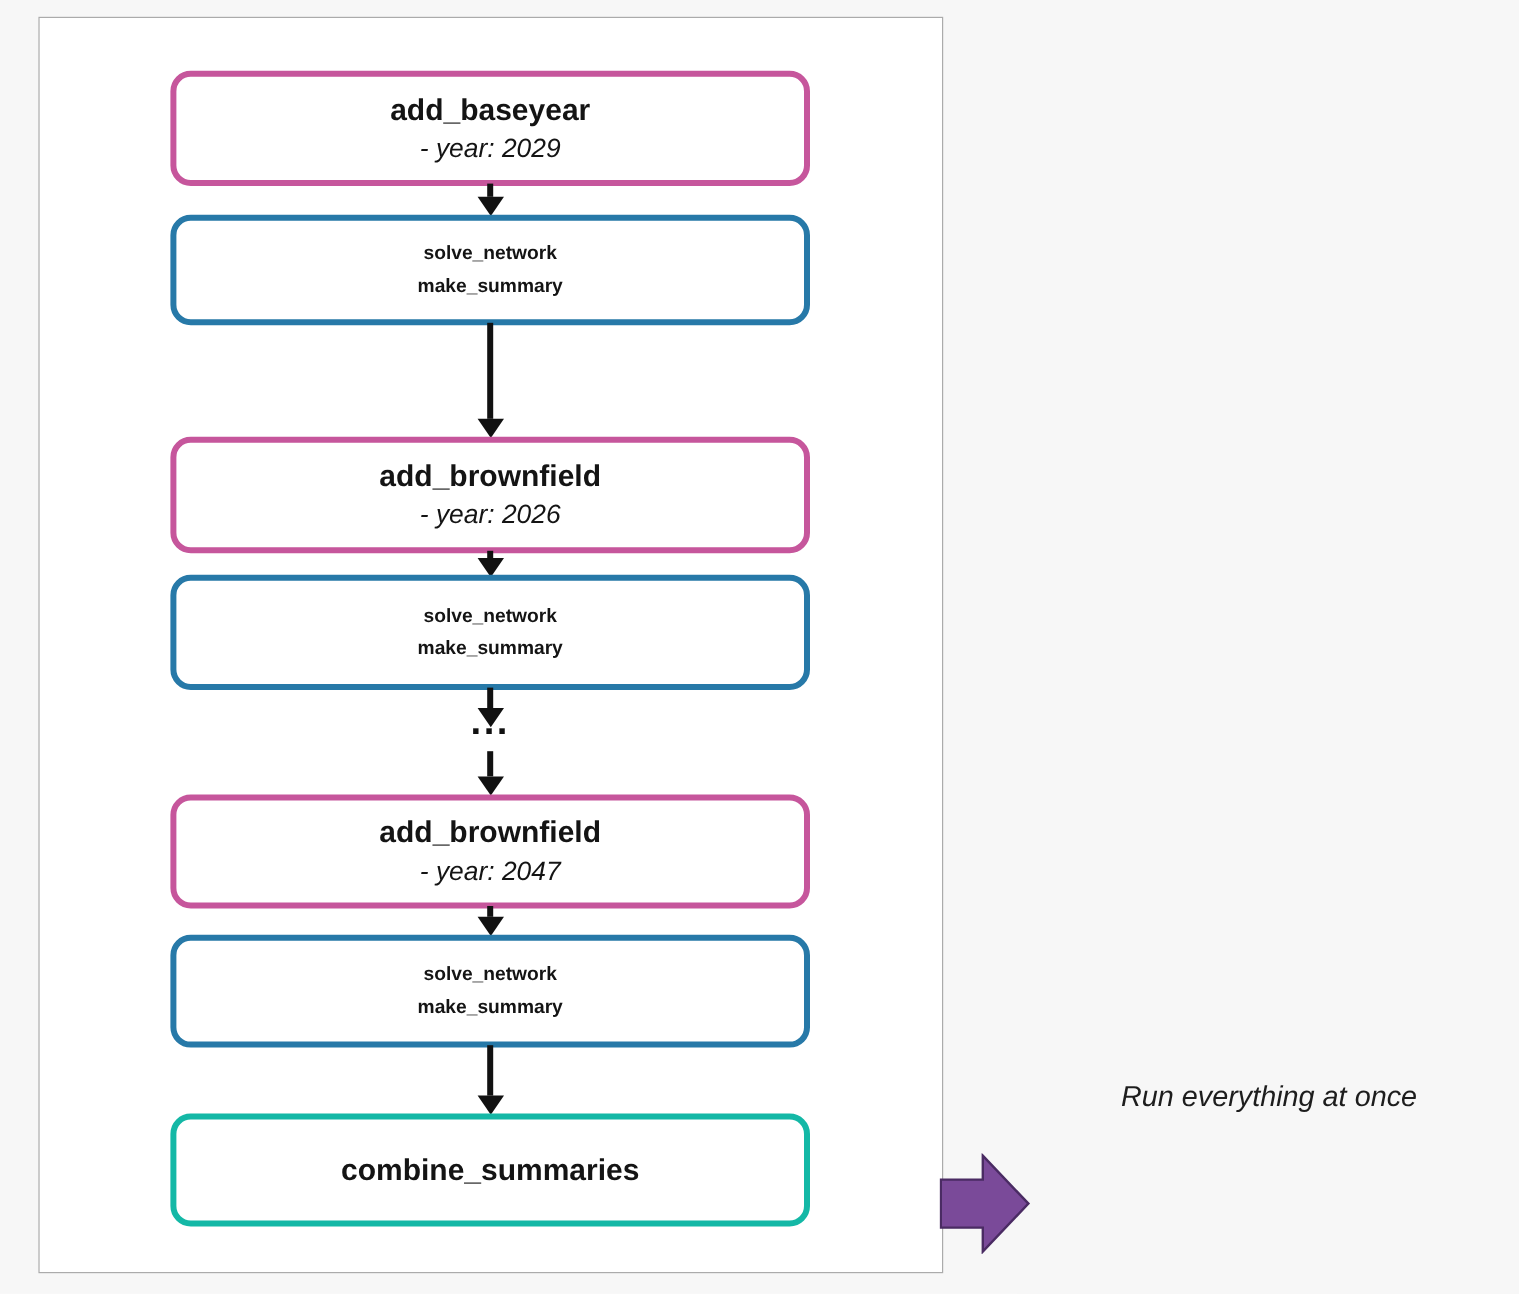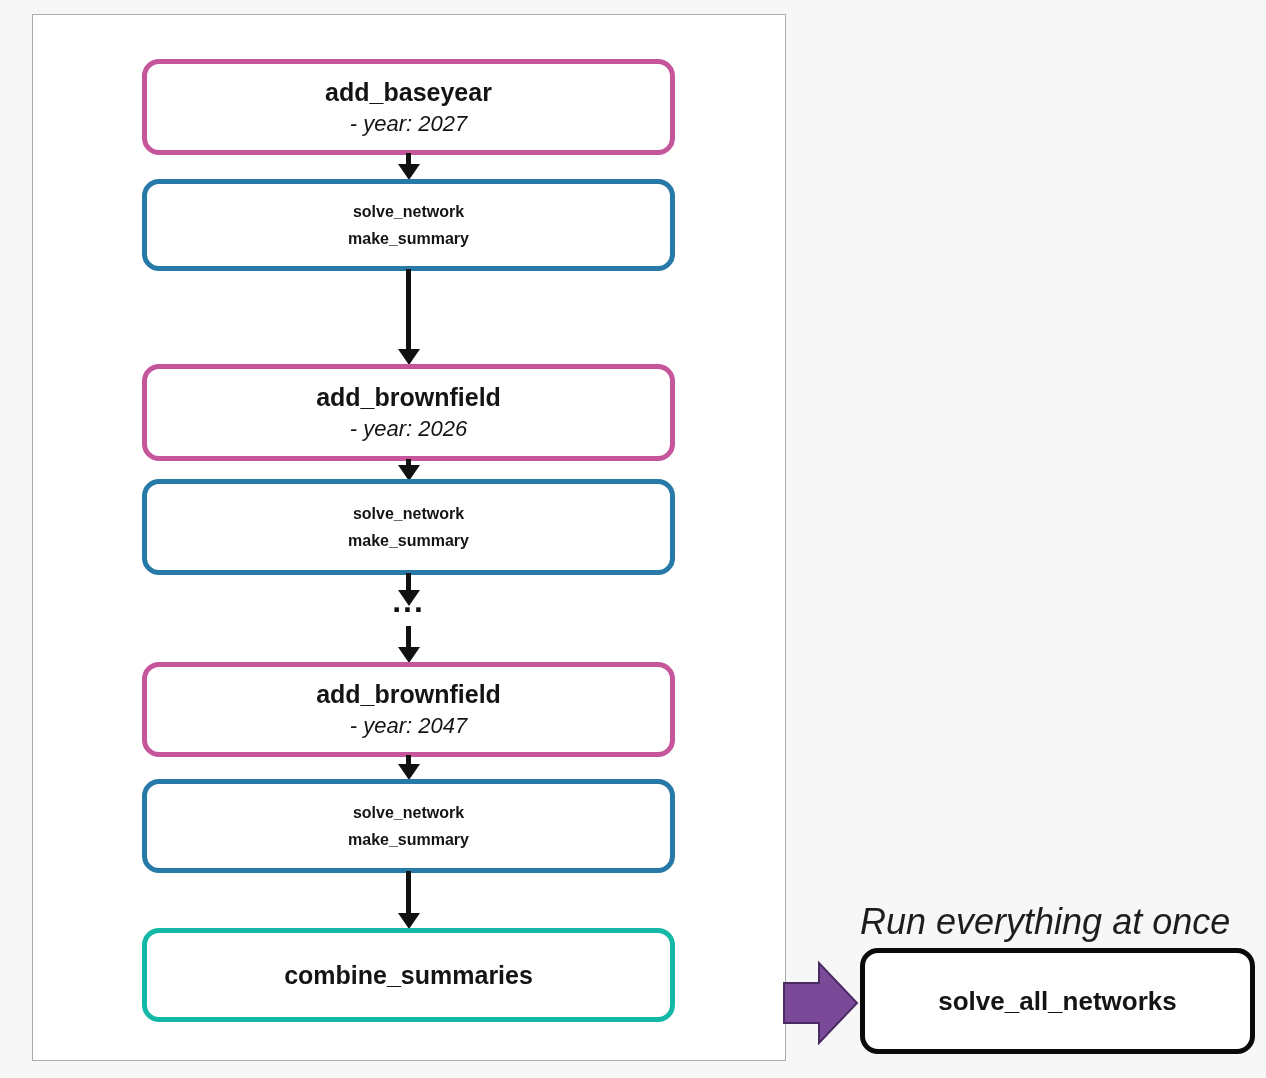--- a/index.html
+++ b/index.html
@@ -96,22 +96,23 @@
     font-weight: bold;
     letter-spacing: 2px;
     line-height: 26px;
     color: #111111;
   }
   .caption {
     position: absolute;
     left: 848px;
     top: 901px;
     width: 395px;
+    text-align: center;
     font-style: italic;
-    font-size: 36px;
+    font-size: 24px;
     color: #1d1d1d;
   }
   .block-arrow {
     position: absolute;
     left: 771px;
     top: 961px;
     width: 76px;
     height: 84px;
   }
   .solve-all {
@@ -133,21 +134,21 @@
 </style>
 </head>
 <body>
 
 <div class="stage">
 
   <div class="panel"></div>
 
   <div class="node pink" style="top:59px;height:96px">
     <div class="node-title">add_baseyear</div>
-    <div class="node-subtitle">- year: 2027</div>
+    <div class="node-subtitle">- year: 2029</div>
   </div>
 
   <div class="varrow" style="top:153px;height:27px">
     <i class="shaft"></i>
     <i class="head"></i>
   </div>
 
   <div class="node blue" style="top:179px;height:92px">
     <div class="solve-line">solve_network</div>
     <div class="solve-line">make_summary</div>
@@ -208,17 +209,14 @@
   <div class="node teal" style="top:928px;height:94px">
     <div class="final-title">combine_summaries</div>
   </div>
 
   <div class="caption">Run everything at once</div>
 
   <svg class="block-arrow" viewBox="0 0 76 84">
     <polygon points="1,22 36,22 36,2 74,42 36,82 36,62 1,62" fill="#7a4a99" stroke="#4a2b63" stroke-width="2" stroke-linejoin="miter"></polygon>
   </svg>
 
-  <div class="solve-all">
-    <span>solve_all_networks</span>
-  </div>
 
 </div>
 
 </body></html>

